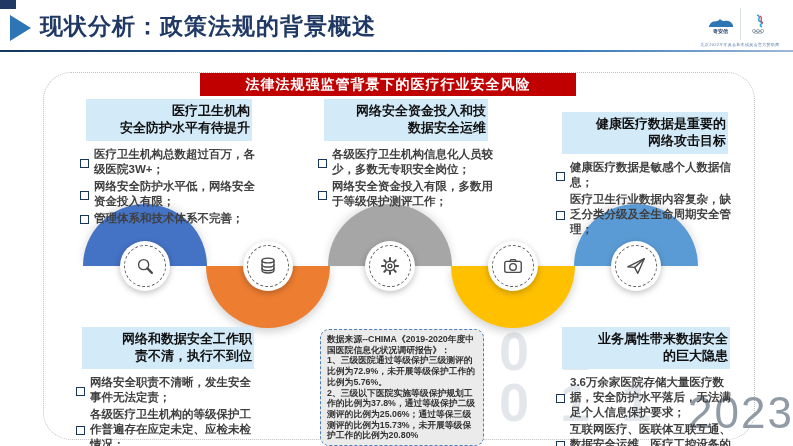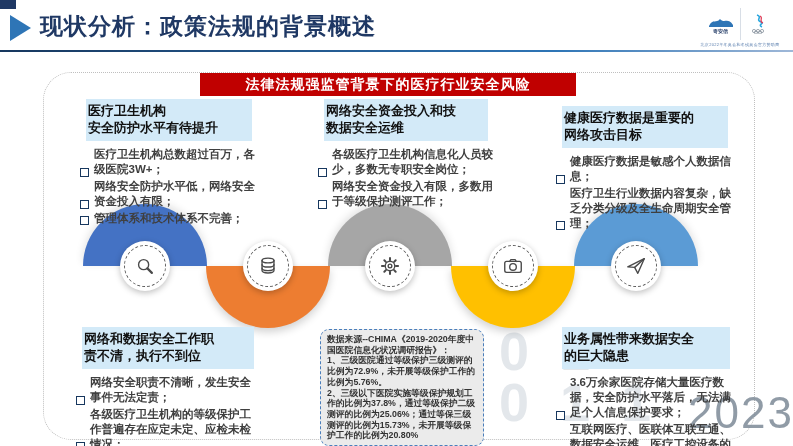--- a/index.html
+++ b/index.html
@@ -28,23 +28,23 @@
          border-radius:28px;background:#fff;z-index:1;}
   
   .wm{position:absolute;color:rgba(185,194,204,0.40);font-weight:bold;z-index:2;pointer-events:none;
       white-space:pre-line;line-height:.95;}
   .wm-binary{left:438px;top:326px;font-size:54px;letter-spacing:8px;}
   .wm-year{left:688px;top:392px;font-size:44px;font-family:Liberation Sans, sans-serif;
            color:rgba(125,138,150,0.85);font-weight:normal;letter-spacing:2px;}
   
   .block{position:absolute;z-index:3;}
   .block-title{margin:0 8px 6px 8px;background:#d3eaf8;color:#111;font-size:13px;font-weight:bold;
-               text-align:left;padding:4px 2px;line-height:1.3;white-space:pre-line;}
+               text-align:right;padding:4px 2px;line-height:1.3;white-space:pre-line;}
   .bullets{padding:0 0 0 2px;}
-  .bullet{display:flex;align-items:flex-end;font-size:11.5px;font-weight:600;color:#3f3f3f;
+  .bullet{display:flex;align-items:center;font-size:11.5px;font-weight:600;color:#3f3f3f;
           line-height:1.3;margin-bottom:2px;}
   .sq{flex:0 0 auto;width:7px;height:7px;border:1.6px solid #17375e;margin:3px 5px 0 0;background:#fff;}
   
   .note{position:absolute;left:320px;top:329px;width:164px;z-index:3;background:#ebebeb;
         border:1.6px dashed #4a7ebb;border-radius:9px;padding:4px 6px;box-sizing:border-box;}
   .note p{margin:0;font-size:8.8px;line-height:1.22;font-weight:600;color:#333;}
   
   .semi{position:absolute;width:124px;height:62px;z-index:2;}
   .semi.up{border-radius:62px 62px 0 0;box-shadow:0 -3px 8px rgba(0,0,0,.12);}
   .semi.down{border-radius:0 0 62px 62px;box-shadow:0 4px 8px rgba(0,0,0,.18);}
@@ -124,21 +124,21 @@
           <span class="sq"></span>
           <span>各级医疗卫生机构信息化人员较少，多数无专职安全岗位；</span>
         </div>
       <div class="bullet">
           <span class="sq"></span>
           <span>网络安全资金投入有限，多数用于等级保护测评工作；</span>
         </div>
     </div>
   </div>
 
-  <div class="block" style="left:554px;top:106px;width:182px;">
+  <div class="block" style="left:554px;top:112px;width:182px;">
     <div class="block-title">健康医疗数据是重要的
 网络攻击目标</div>
     <div class="bullets">
       <div class="bullet">
           <span class="sq"></span>
           <span>健康医疗数据是敏感个人数据信息；</span>
         </div>
       <div class="bullet">
           <span class="sq"></span>
           <span>医疗卫生行业数据内容复杂，缺乏分类分级及全生命周期安全管理；</span>

